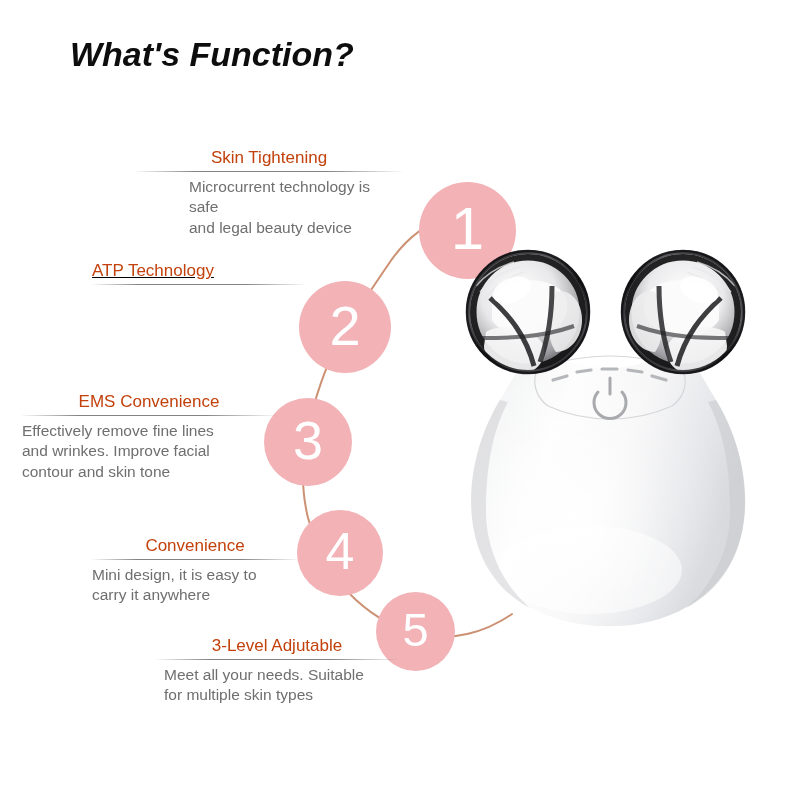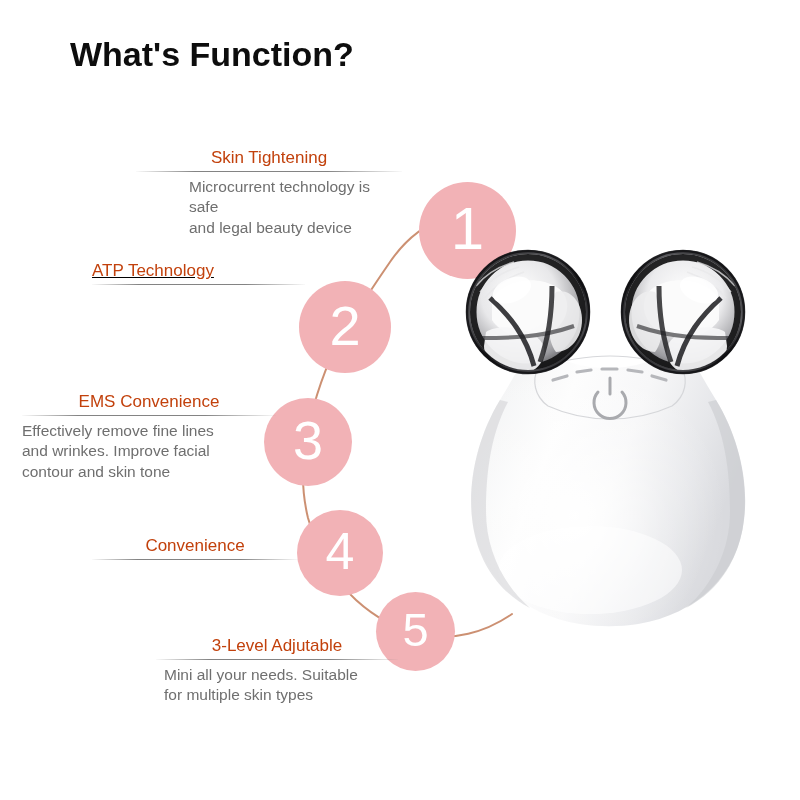--- a/index.html
+++ b/index.html
@@ -19,20 +19,21 @@
   
   #title {
     position: absolute;
     left: 70px;
     top: 35px;
     font-size: 34px;
     font-weight: bold;
     color: #0d0d0d;
     letter-spacing: 0px;
     white-space: nowrap;
+    font-style: italic;
   }
 
   
   .feature {
     position: absolute;
   }
   .feature-heading {
     font-size: 17px;
     color: #c2410c;
     font-weight: 400;
@@ -158,26 +159,28 @@
     <div class="feature-heading">EMS Convenience</div>
     <div class="feature-rule"></div>
     <div class="feature-body">Effectively remove fine lines
 and wrinkes. Improve facial
 contour and skin tone</div>
   </div>
 
   <div class="feature f4">
     <div class="feature-heading">Convenience</div>
     <div class="feature-rule"></div>
+    <div class="feature-body">Mini design, it is easy to
+carry it anywhere</div>
   </div>
 
   <div class="feature f5">
     <div class="feature-heading">3-Level Adjutable</div>
     <div class="feature-rule"></div>
-    <div class="feature-body">Mini all your needs. Suitable
+    <div class="feature-body">Meet all your needs. Suitable
 for multiple skin types</div>
   </div>
 
   <svg id="device" viewBox="0 0 340 400">
     <defs>
 
       <linearGradient id="bodyGrad" x1="0" y1="0" x2="1" y2="0.4">
         <stop offset="0%" stop-color="#e2e3e6"></stop>
         <stop offset="12%" stop-color="#f2f3f4"></stop>
         <stop offset="38%" stop-color="#fdfdfd"></stop>

